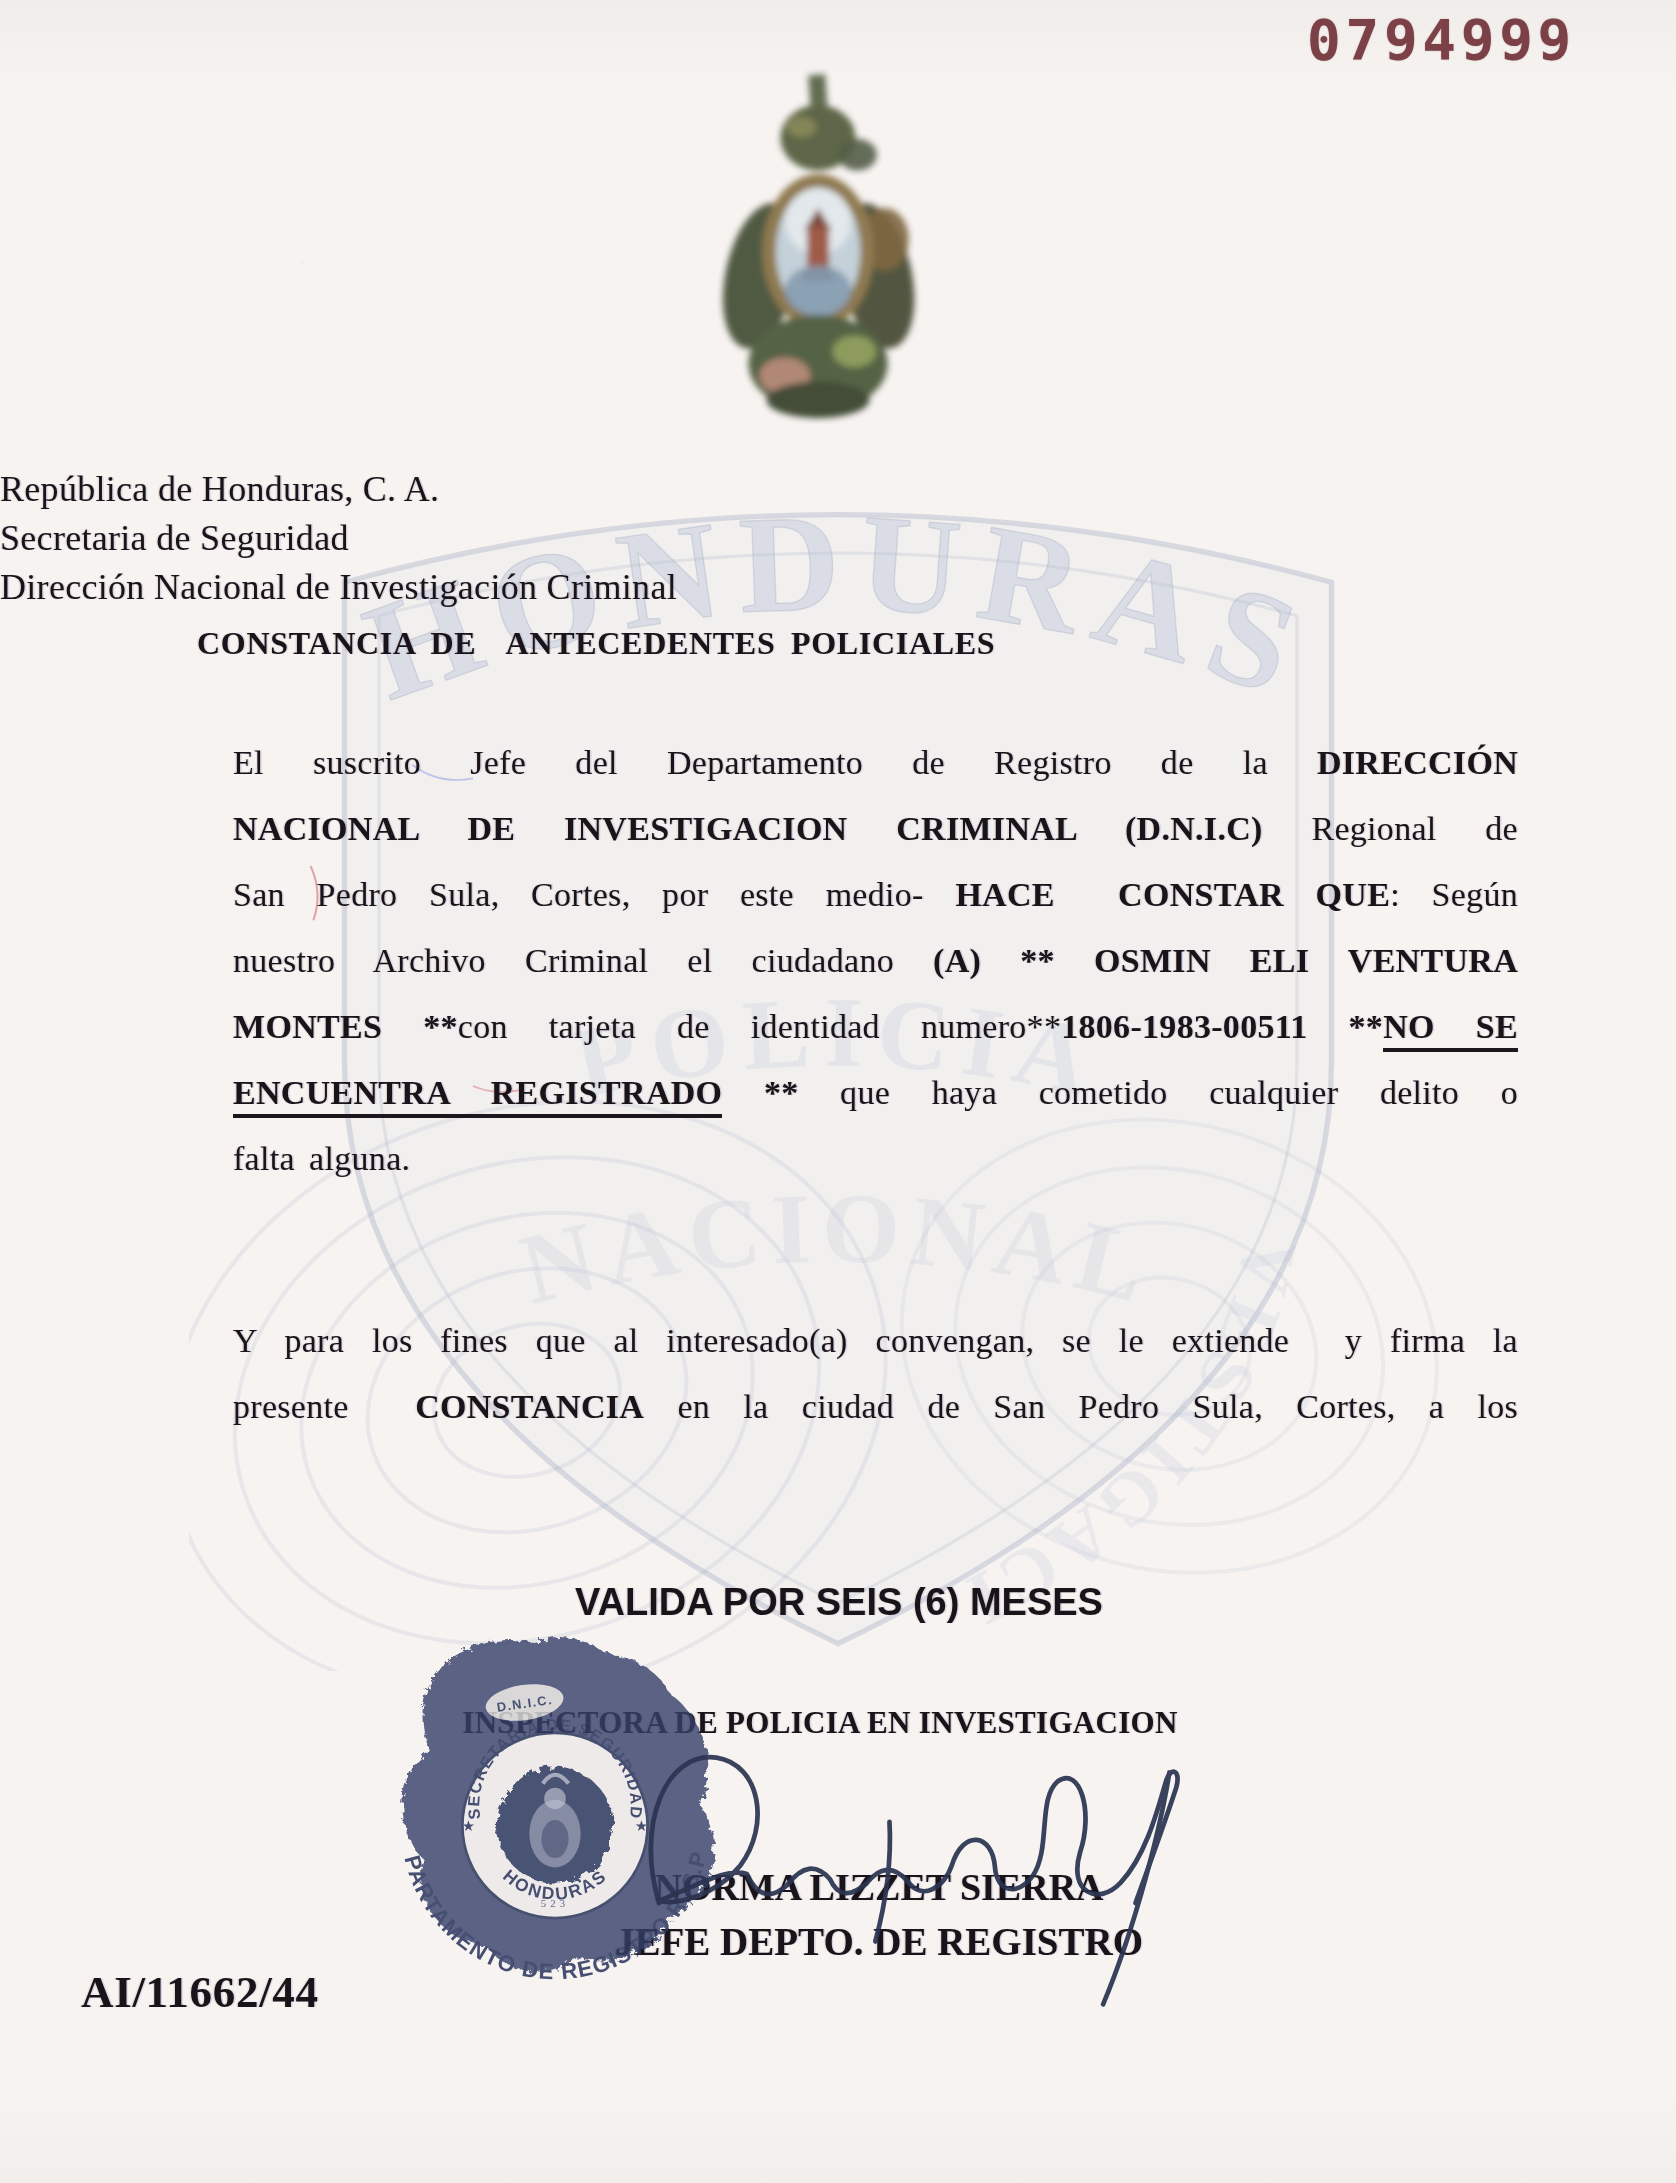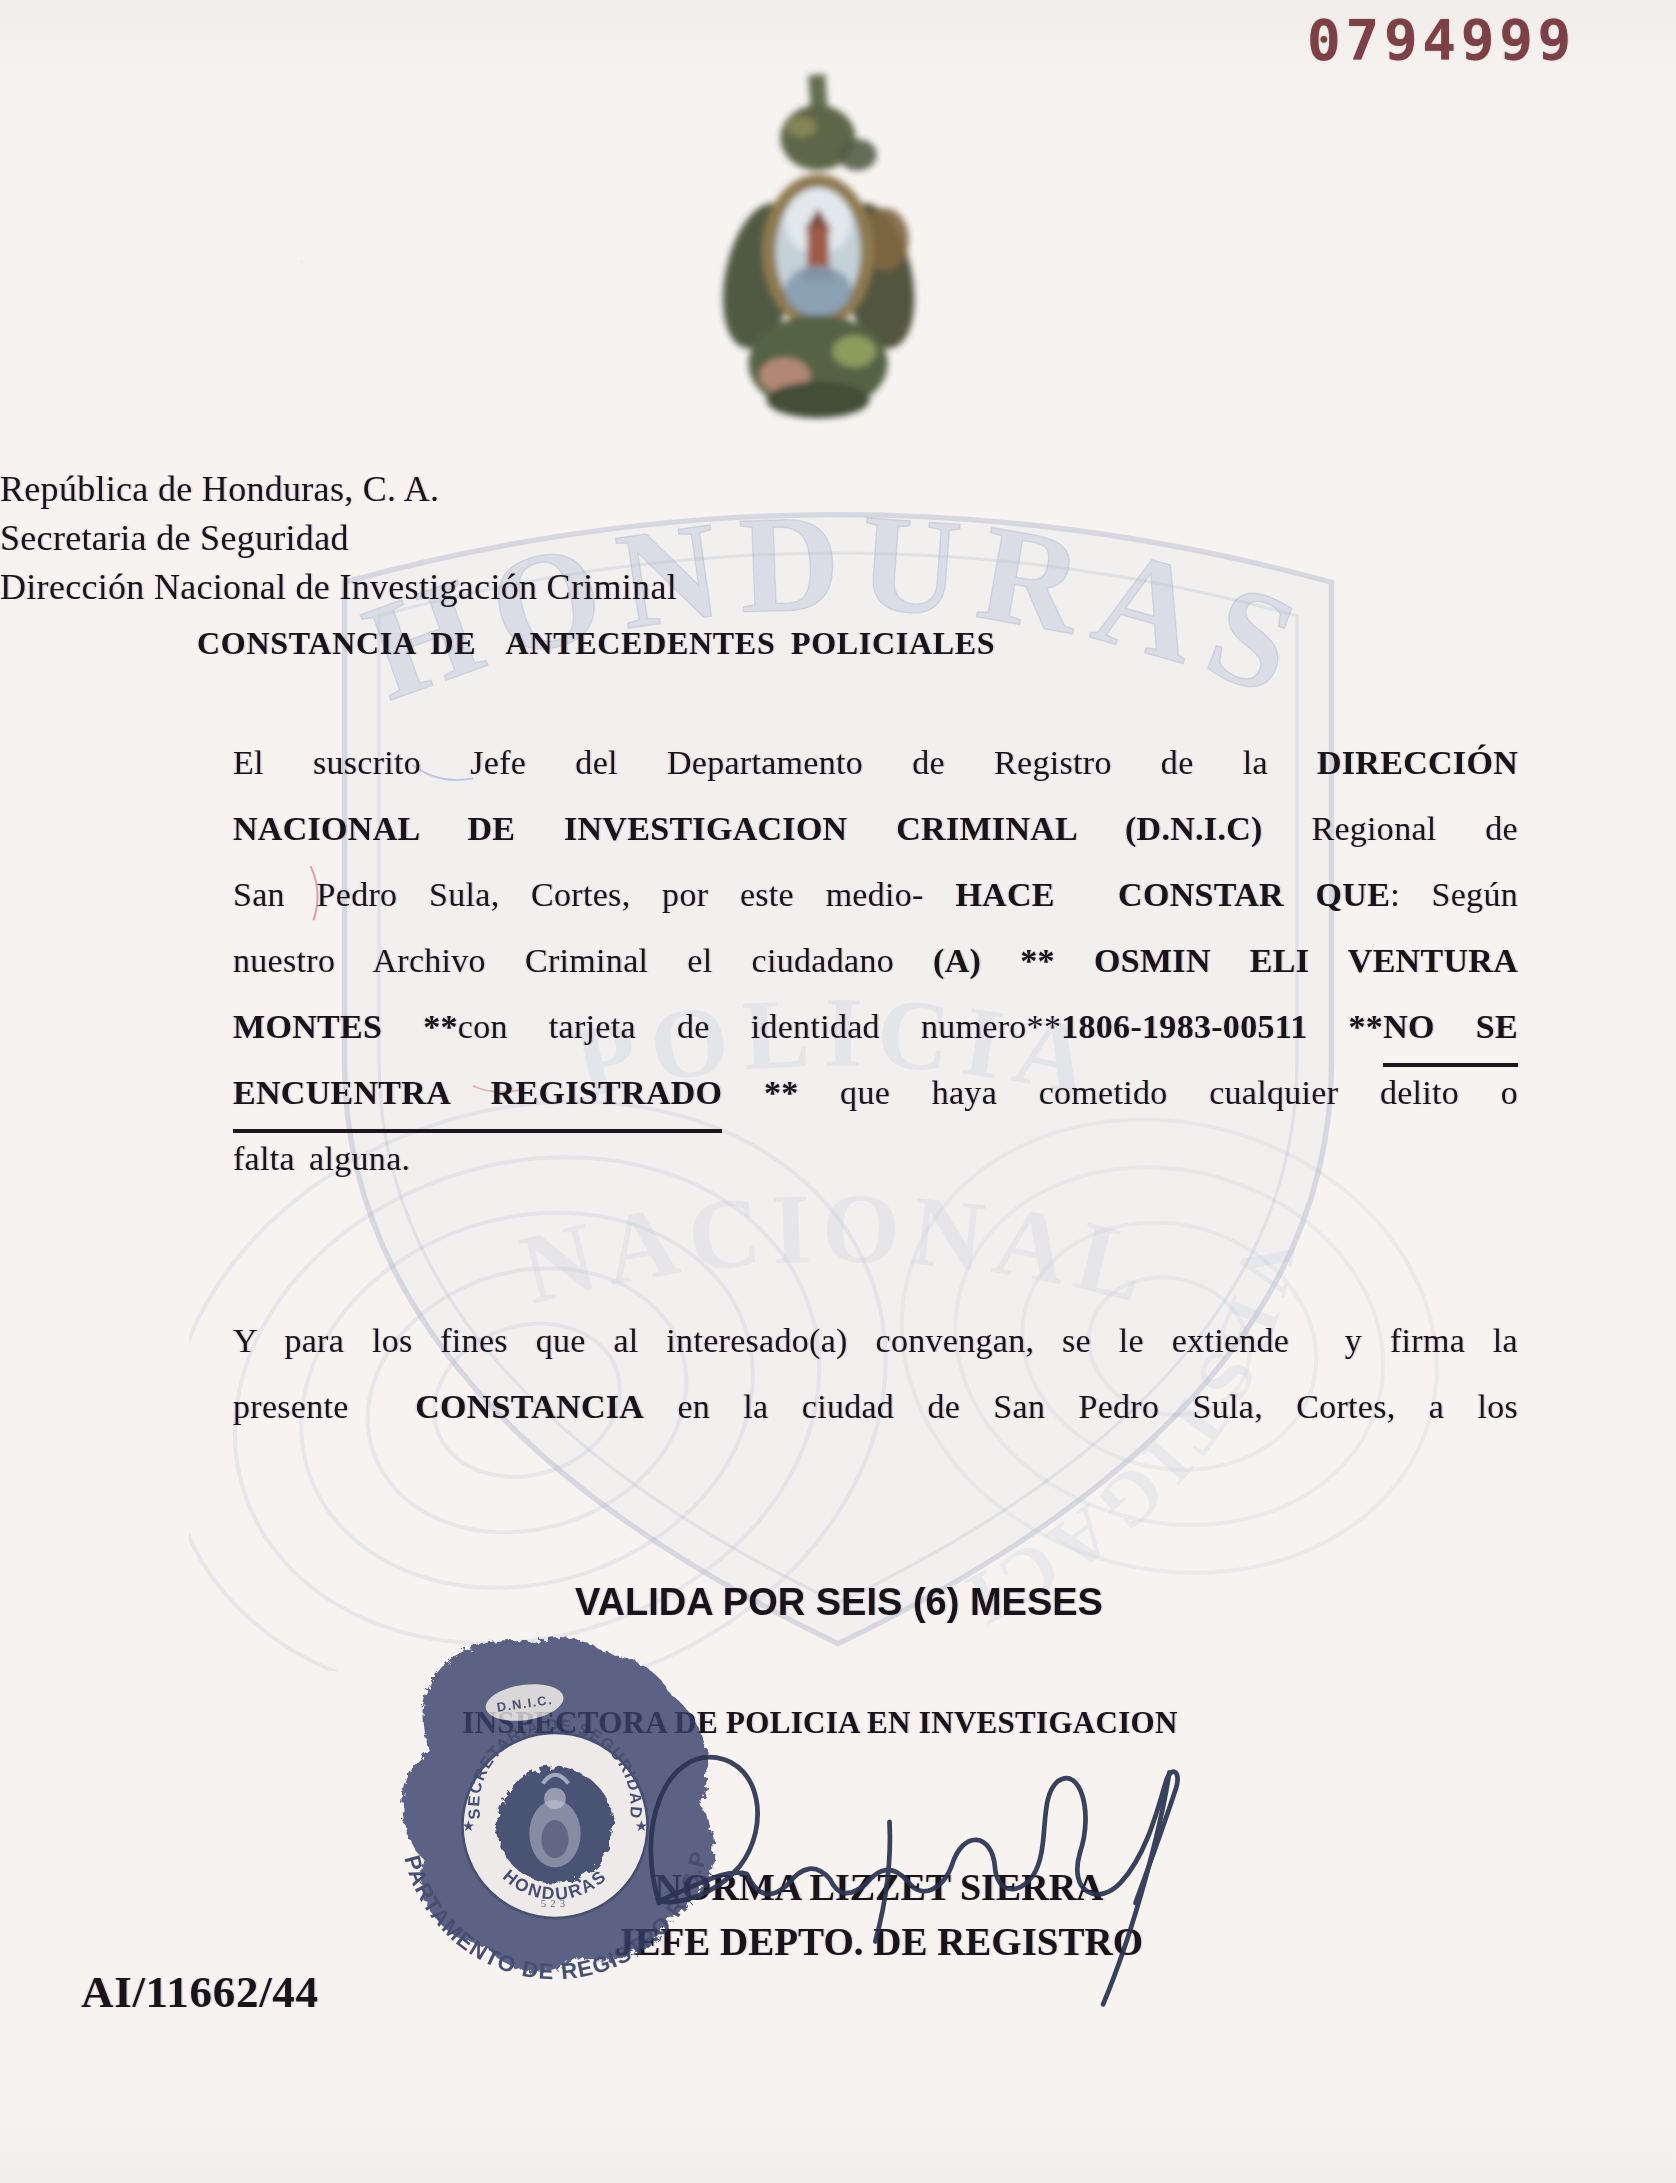--- a/index.html
+++ b/index.html
@@ -42,21 +42,21 @@
   
   .para{
     left:197px;width:1285px;
     font-size:34px;word-spacing:5.4px;letter-spacing:0.3px;margin-left:36px;
   }
   .p1{top:730px;}
   .p2{top:1308px;}
   .tline{line-height:66px;white-space:pre-wrap;text-justify:inter-word;}
   .tline.just{text-align:justify;text-align-last:justify;}
   .b{font-weight:bold;}
-  .u{border-bottom:4px solid #1b171c;padding-bottom:18px;}
+  .u{border-bottom:4px solid #1b171c;padding-bottom:3px;}
   
   .valida{
     left:0;top:1581px;width:1630px;text-align:center;
     font-family:"Liberation Sans",sans-serif;
     font-weight:bold;font-size:38px;letter-spacing:0px;padding-left:24px;
   }
   
   .inspectora{
     left:0;top:1705px;width:1640px;text-align:center;
     font-weight:bold;font-size:31px;letter-spacing:0.3px;

